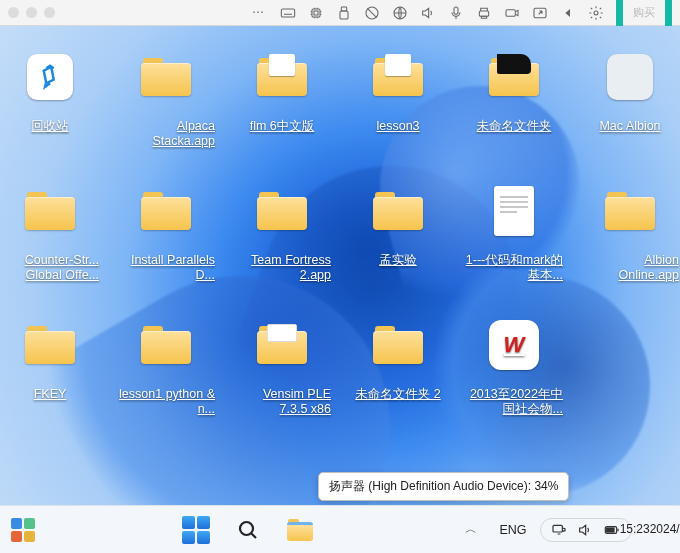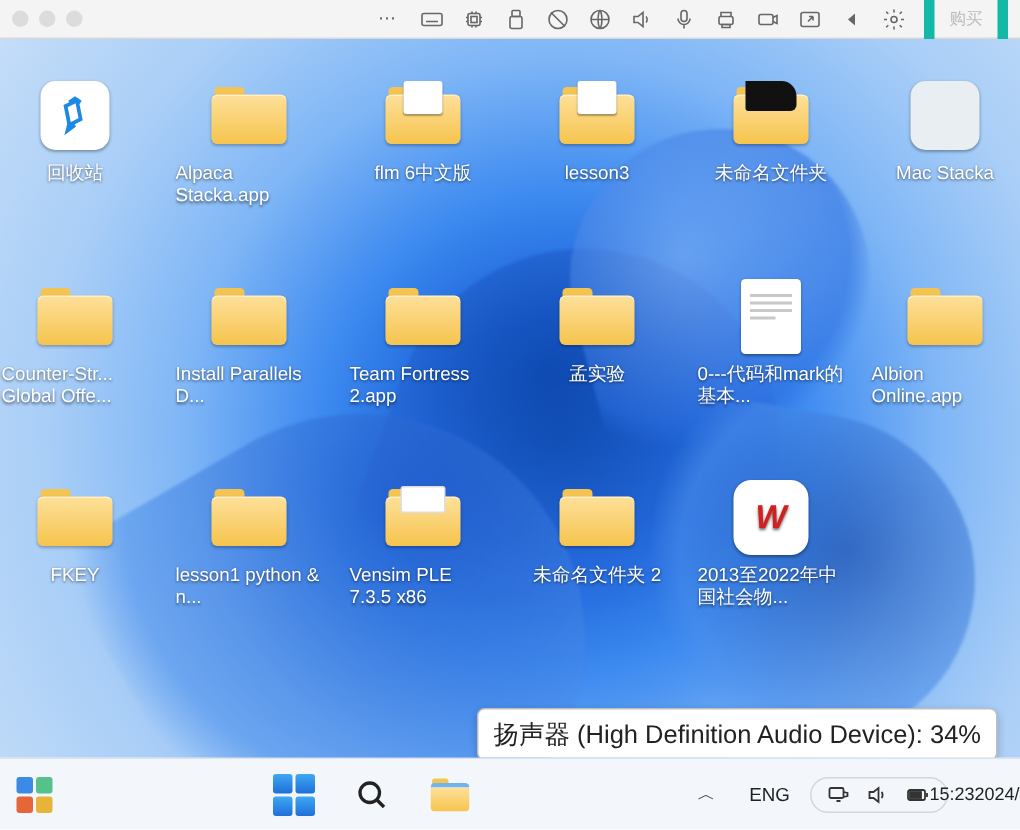--- a/index.html
+++ b/index.html
@@ -34,24 +34,25 @@
   .icon-grid {
     position: relative; z-index: 2;
     display: grid;
     grid-template-columns: repeat(6, 100px);
     grid-auto-rows: 110px;
     justify-content: center;
     column-gap: 16px; row-gap: 24px;
     padding-top: 28px;
   }
   .d-icon {
-    display: flex; flex-direction: column; align-items: center; gap: 8px;
-    color: #fff; font-size: 12.5px; text-align: left; line-height: 1.2;
+    display: flex; flex-direction: column; align-items: center; gap: 19px;
+    color: #fff; font-size: 12.5px; text-align: right; line-height: 1.2;
     text-shadow: 0 1px 2px rgba(0,0,0,.6);
     cursor: default;
+    text-decoration: underline;
   }
   .d-icon .thumb { width: 56px; height: 46px; display: flex; align-items: center; justify-content: center; position: relative; }
   .d-icon .lbl { max-width: 98px; word-break: break-word; }
 
   
   .folder {
     width: 50px; height: 38px; position: relative;
   }
   .folder::before {
     content: ""; position: absolute; left: 2px; top: 0; width: 20px; height: 8px;
@@ -89,21 +90,21 @@
   .txtfile .lines i { height:2px; background:#c8c8c8; display:block; }
   .txtfile .lines i:nth-child(4){width:60%;}
 
   
   .wps { width:50px; height:50px; background:#fff; border-radius:12px; display:flex; align-items:center; justify-content:center; box-shadow:0 1px 2px rgba(0,0,0,.35); color:#d21f1f; font-weight:800; font-size:22px; font-style:italic;}
 
   
   .tooltip {
     position:absolute; z-index:5; left:318px; top:446px;
     background:#fff; border:1px solid #bfbfbf; border-radius:5px;
-    padding:5px 10px; font-size:17px; color:#222; box-shadow:0 2px 6px rgba(0,0,0,.2);
+    padding:5px 10px; font-size:12px; color:#222; box-shadow:0 2px 6px rgba(0,0,0,.2);
   }
 
   
   .taskbar {
     height:48px; background:#f3f6fb; border-top:1px solid #dde3ea;
     display:flex; align-items:center; padding:0 6px; gap:4px;
   }
   .taskbar .left { display:flex; align-items:center; gap:8px; }
   .taskbar .widgets { width:34px; height:34px; border-radius:4px; display:flex; padding:5px; gap:2px; flex-wrap:wrap; }
   .widgets i { width:11px; height:11px; border-radius:2px; }
@@ -231,21 +232,21 @@
           </div>
         </div>
         <div class="lbl">未命名文件夹</div>
       </div>
       <div class="d-icon">
         <div class="thumb">
           <div class="drive">
             <span class="apple"></span>
           </div>
         </div>
-        <div class="lbl">Mac Stacka</div>
+        <div class="lbl">Mac Albion</div>
       </div>
       <div class="d-icon">
         <div class="thumb">
           <div class="folder"></div>
         </div>
         <div class="lbl">Counter-Str... Global Offe...</div>
       </div>
       <div class="d-icon">
         <div class="thumb">
           <div class="folder"></div>
@@ -268,21 +269,21 @@
         <div class="thumb">
           <div class="txtfile">
             <div class="lines">
               <i></i>
               <i></i>
               <i></i>
               <i></i>
             </div>
           </div>
         </div>
-        <div class="lbl">0---代码和mark的基本...</div>
+        <div class="lbl">1---代码和mark的基本...</div>
       </div>
       <div class="d-icon">
         <div class="thumb">
           <div class="folder"></div>
         </div>
         <div class="lbl">Albion Online.app</div>
       </div>
       <div class="d-icon">
         <div class="thumb">
           <div class="folder"></div>

